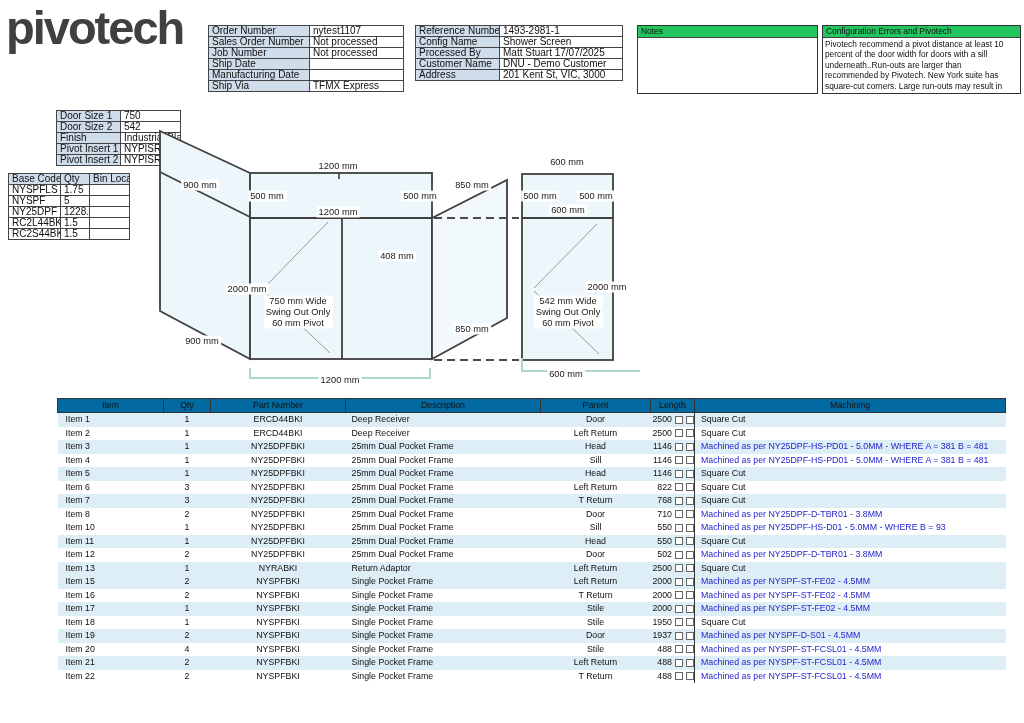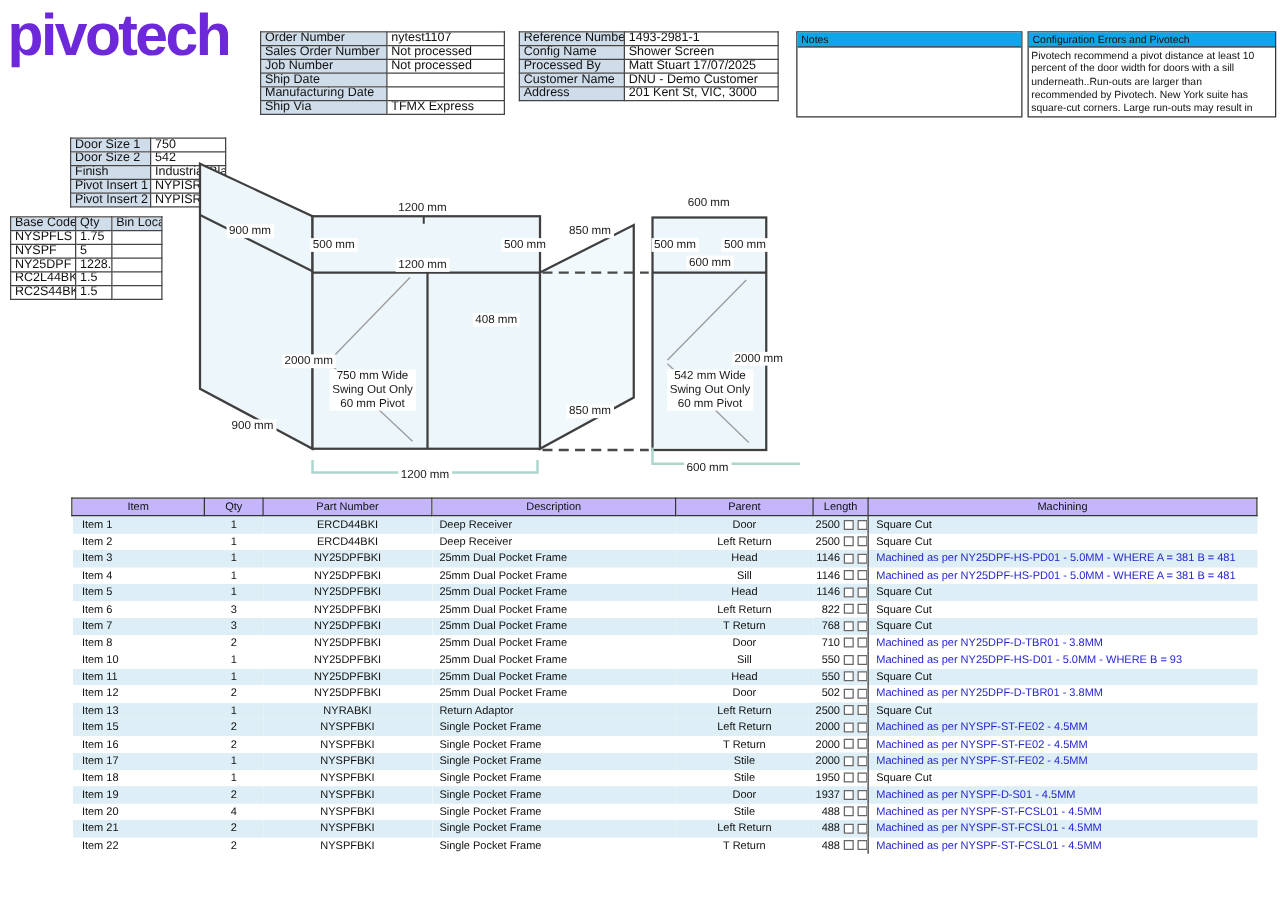--- a/index.html
+++ b/index.html
@@ -2,50 +2,50 @@
 <html><head>
 <meta charset="utf-8">
 <style>
   html,body{margin:0;padding:0;background:#fff;}
   body{width:1024px;height:723px;position:relative;overflow:hidden;
        font-family:"Liberation Sans",sans-serif;color:#111;}
   .abs{position:absolute;}
 
   
   #logo{position:absolute;left:6px;top:0px;font-size:47px;font-weight:bold;
-        letter-spacing:-2px;color:#6d28d9;}
+        letter-spacing:-2px;color:#404040;}
 
   
   table.kv{position:absolute;border-collapse:collapse;table-layout:fixed;
            font-size:10px;border:1.5px solid #333;}
   table.kv td,table.kv th{border:1px solid #444;height:10px;line-height:10px;
            padding:0 3px;overflow:hidden;white-space:nowrap;text-align:left;font-weight:normal;}
   table.kv td.k,table.kv th{background:#cfdcea;}
   .t-order td.k{width:94px}
   .t-ref td.k{width:77px}
   .t-door{font-size:8.3px}
   .t-door td.k{width:57px}
   .t-base{font-size:7.8px}
 
   
   .hbox{position:absolute;border:1.5px solid #333;font-size:8.4px;}
-  .hbox .hd{background:#0ea5e9;border-bottom:1px solid #444;height:11px;
+  .hbox .hd{background:#22c55e;border-bottom:1px solid #444;height:11px;
             line-height:11px;padding:0 3px;}
   .hbox .bd{height:53px;padding:1px 2px;font-size:8.3px;line-height:10.4px;
             overflow:hidden;white-space:pre-line;}
 
   
   .dlabel{position:absolute;transform:translate(-50%,-50%);background:#fff;
           padding:0 2px;font-size:9.3px;line-height:11px;text-align:center;
           white-space:pre;color:#1a1a1a;}
 
   
   #items{position:absolute;left:57px;top:398px;width:948px;border-collapse:collapse;
          table-layout:fixed;font-size:8.8px;}
-  #items th{background:#c4b5fd;border:1px solid #333;height:13px;line-height:13px;
+  #items th{background:#0369a1;border:1px solid #333;height:13px;line-height:13px;
             font-weight:normal;text-align:center;overflow:hidden;padding:0;}
   #items td{height:13.5px;line-height:13.5px;padding:0;overflow:hidden;white-space:nowrap;}
   #items tr.shade td{background:#ddeef6;}
   .c-item{padding-left:8px !important;}
   .c-qty,.c-part,.c-parent{text-align:center;}
   .c-desc{padding-left:6px !important;}
   .c-len{display:flex;align-items:center;}
   .len-num{flex:1;text-align:right;}
   .c-mach{border-left:1px solid #333;padding-left:6px !important;}
   .c-mach.blue{color:#2424cf;}

